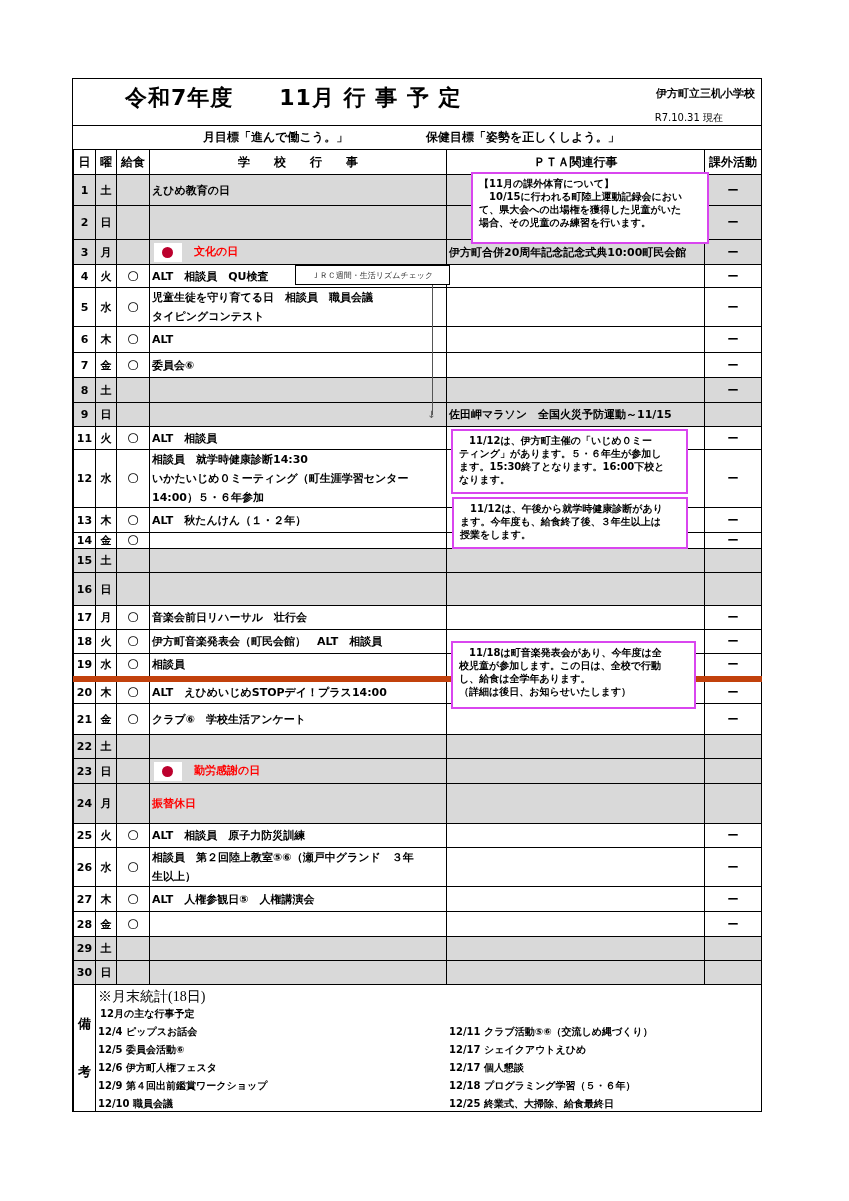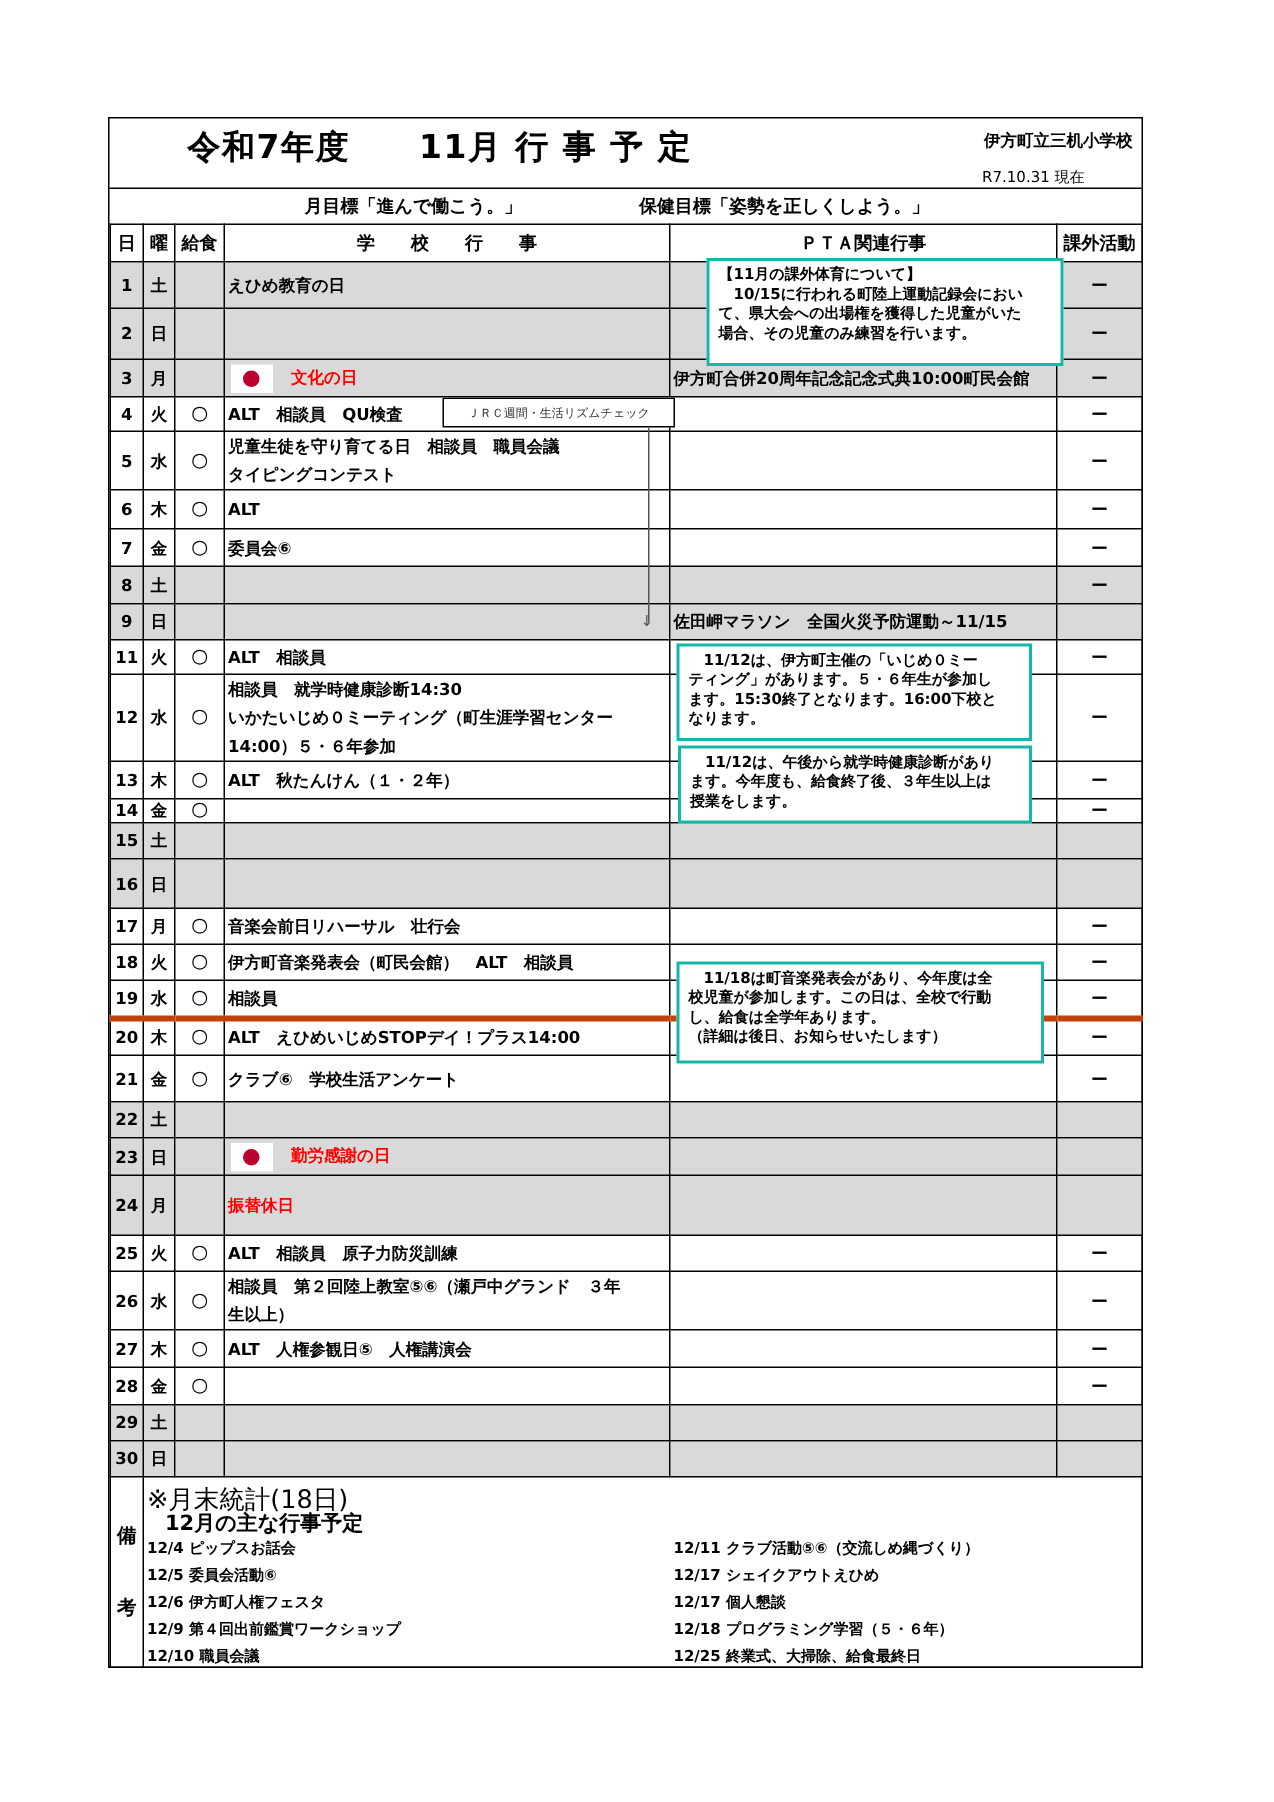--- a/index.html
+++ b/index.html
@@ -16,29 +16,29 @@
   table.grid{position:absolute;left:0;top:70px;border-collapse:collapse;table-layout:fixed;width:688px;}
   table.grid td{border:1px solid #000;padding:0 2px;font-size:11px;font-weight:bold;vertical-align:middle;overflow:hidden;}
   table.grid tr.hd td{height:24px;text-align:center;font-size:12px;}
   td.d{text-align:center;font-size:12px;}
   td.w{text-align:center;font-size:12px;}
   td.m{text-align:center;font-size:12px;font-weight:normal;}
   td.k{text-align:center;font-size:14px;}
   td.ev{line-height:19px;}
   td.pta{line-height:19px;}
   tr.gray td{background:#d9d9d9;}
-  tr.thick td{border-bottom:4px solid #c2410c;}
+  tr.thick td{border-bottom:6px solid #c2410c;}
   .red{color:#ff0000;}
   .flag{display:inline-block;width:28px;height:19px;background:#fff;vertical-align:middle;position:relative;margin-right:12px;margin-left:2px;}
   .flag::after{content:"";position:absolute;left:8px;top:4px;width:11px;height:11px;border-radius:50%;background:#bc002d;}
   .notes td{font-weight:bold;}
   .notes .label{text-align:center;font-size:13px;}
   .notes-body{position:relative;height:126px;font-size:10px;}
   .nl{position:absolute;white-space:nowrap;}
-  .callout{position:absolute;background:#fff;border:2px solid #14b8a6;font-size:10px;font-weight:bold;line-height:13px;padding:3px 6px;box-sizing:border-box;}
+  .callout{position:absolute;background:#fff;border:2px solid #d946ef;font-size:10px;font-weight:bold;line-height:13px;padding:3px 6px;box-sizing:border-box;}
   .jrc{position:absolute;left:222px;top:186px;width:155px;height:20px;border:1px solid #000;background:#fff;font-size:8px;text-align:center;line-height:19px;color:#333;box-sizing:border-box;}
   .arrow{position:absolute;left:359px;top:206px;width:1px;height:130px;background:#555;}
   .arrowhead{position:absolute;left:354px;top:330px;font-size:10px;color:#555;}
 </style>
 </head>
 <body>
 
 <div class="page">
   <div class="abs title">令和7年度　　11月 行 事 予 定</div>
   <div class="abs school">伊方町立三机小学校</div>
@@ -363,22 +363,22 @@
         </tr>
       </tbody>
     <tbody class="notes">
       <tr>
         <td class="label">
           <div style="margin-bottom:30px;">備</div>
           <div>考</div>
         </td>
         <td colspan="5" style="padding:0;">
           <div class="notes-body">
-            <div class="nl" style="left:2px;top:3px;font-weight:normal;font-size:17px;">※月末統計(18日)</div>
-            <div class="nl" style="left:14px;top:22px;font-size:14px;">12月の主な行事予定</div>
+            <div class="nl" style="left:2px;top:3px;font-weight:normal;font-size:14px;font-family:Liberation Serif, serif;">※月末統計(18日)</div>
+            <div class="nl" style="left:4px;top:22px;font-size:10px;">12月の主な行事予定</div>
             <div class="nl" style="left:2px;top:40px;">12/4 ピップスお話会</div>
             <div class="nl" style="left:2px;top:58px;">12/5 委員会活動⑥</div>
             <div class="nl" style="left:2px;top:76px;">12/6 伊方町人権フェスタ</div>
             <div class="nl" style="left:2px;top:94px;">12/9 第４回出前鑑賞ワークショップ</div>
             <div class="nl" style="left:2px;top:112px;">12/10 職員会議</div>
             <div class="nl" style="left:353px;top:40px;">12/11 クラブ活動⑤⑥（交流しめ縄づくり）</div>
             <div class="nl" style="left:353px;top:58px;">12/17 シェイクアウトえひめ</div>
             <div class="nl" style="left:353px;top:76px;">12/17 個人懇談</div>
             <div class="nl" style="left:353px;top:94px;">12/18 プログラミング学習（５・６年）</div>
             <div class="nl" style="left:353px;top:112px;">12/25 終業式、大掃除、給食最終日</div>

